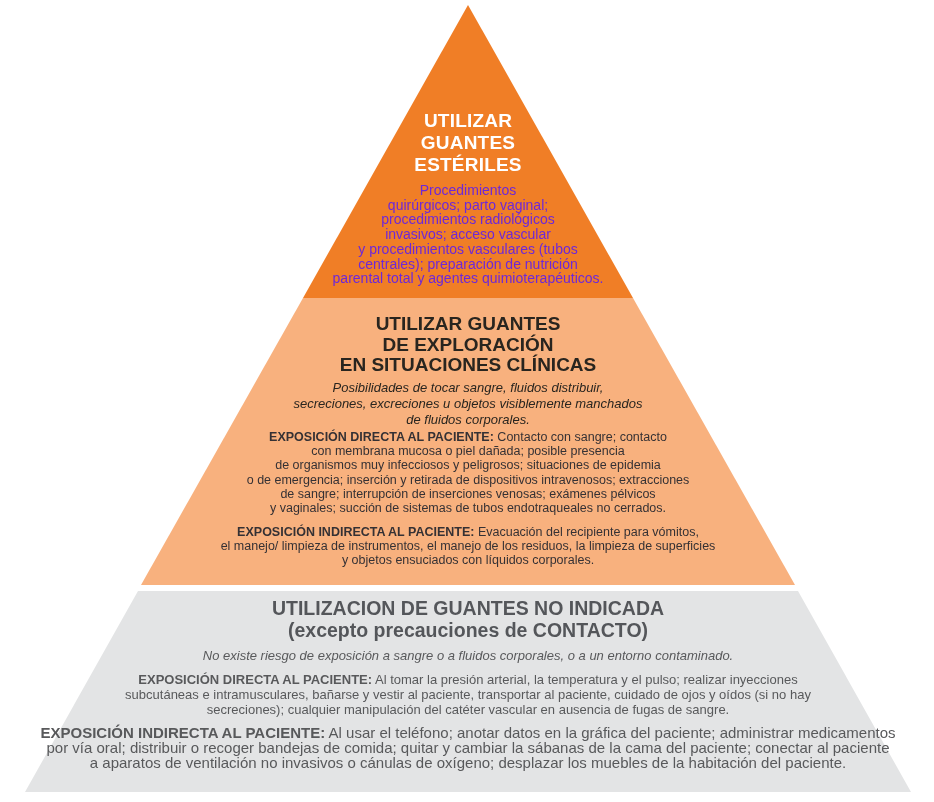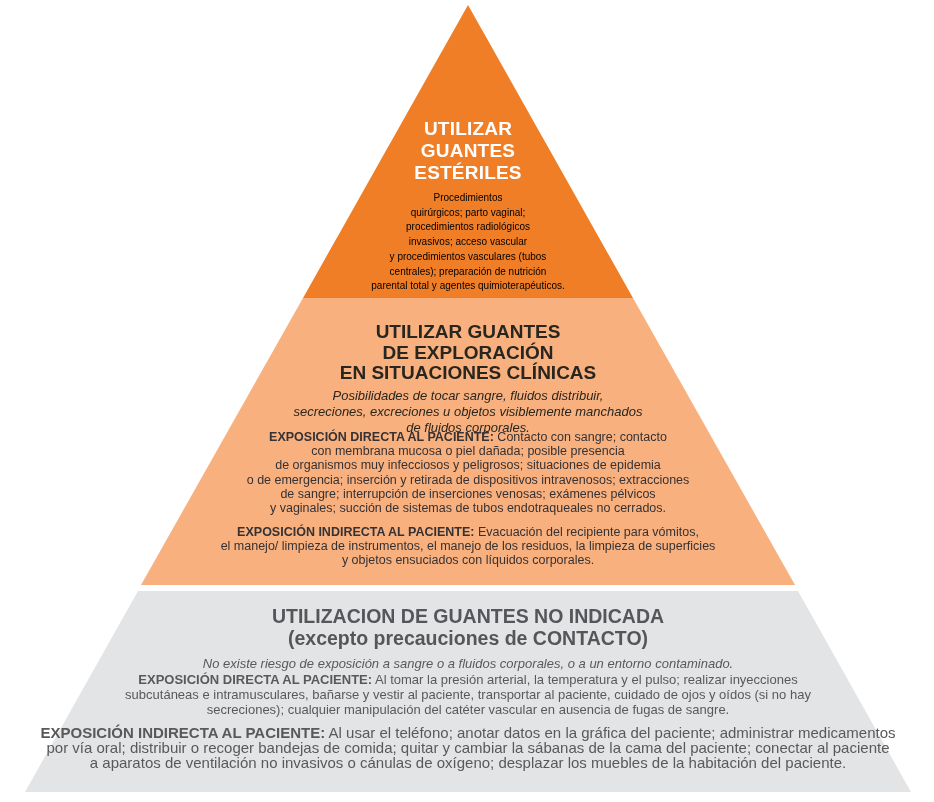--- a/index.html
+++ b/index.html
@@ -29,36 +29,35 @@
   }
   .tier3-shape {
     background: #E3E4E5;
     clip-path: polygon(138px 591px, 798px 591px, 911px 792px, 25px 792px);
   }
   .txt {
     position: absolute;
     left: 468px;
     transform: translateX(-50%);
     text-align: center;
-    margin-top: 8px;
   }
   .txt .line { white-space: nowrap; }
   .t1-heading {
     top: 110px;
     font-size: 19px;
     line-height: 22px;
     font-weight: bold;
     color: #ffffff;
     letter-spacing: 0.2px;
   }
   .t1-body {
     top: 183px;
-    font-size: 10px;
+    font-size: 14px;
     line-height: 14.7px;
-    color: #000000;
+    color: #6d28d9;
   }
   .t2-heading {
     top: 314px;
     font-size: 19px;
     line-height: 20.5px;
     font-weight: bold;
     color: #29251f;
   }
   .t2-subtitle {
     top: 380px;

